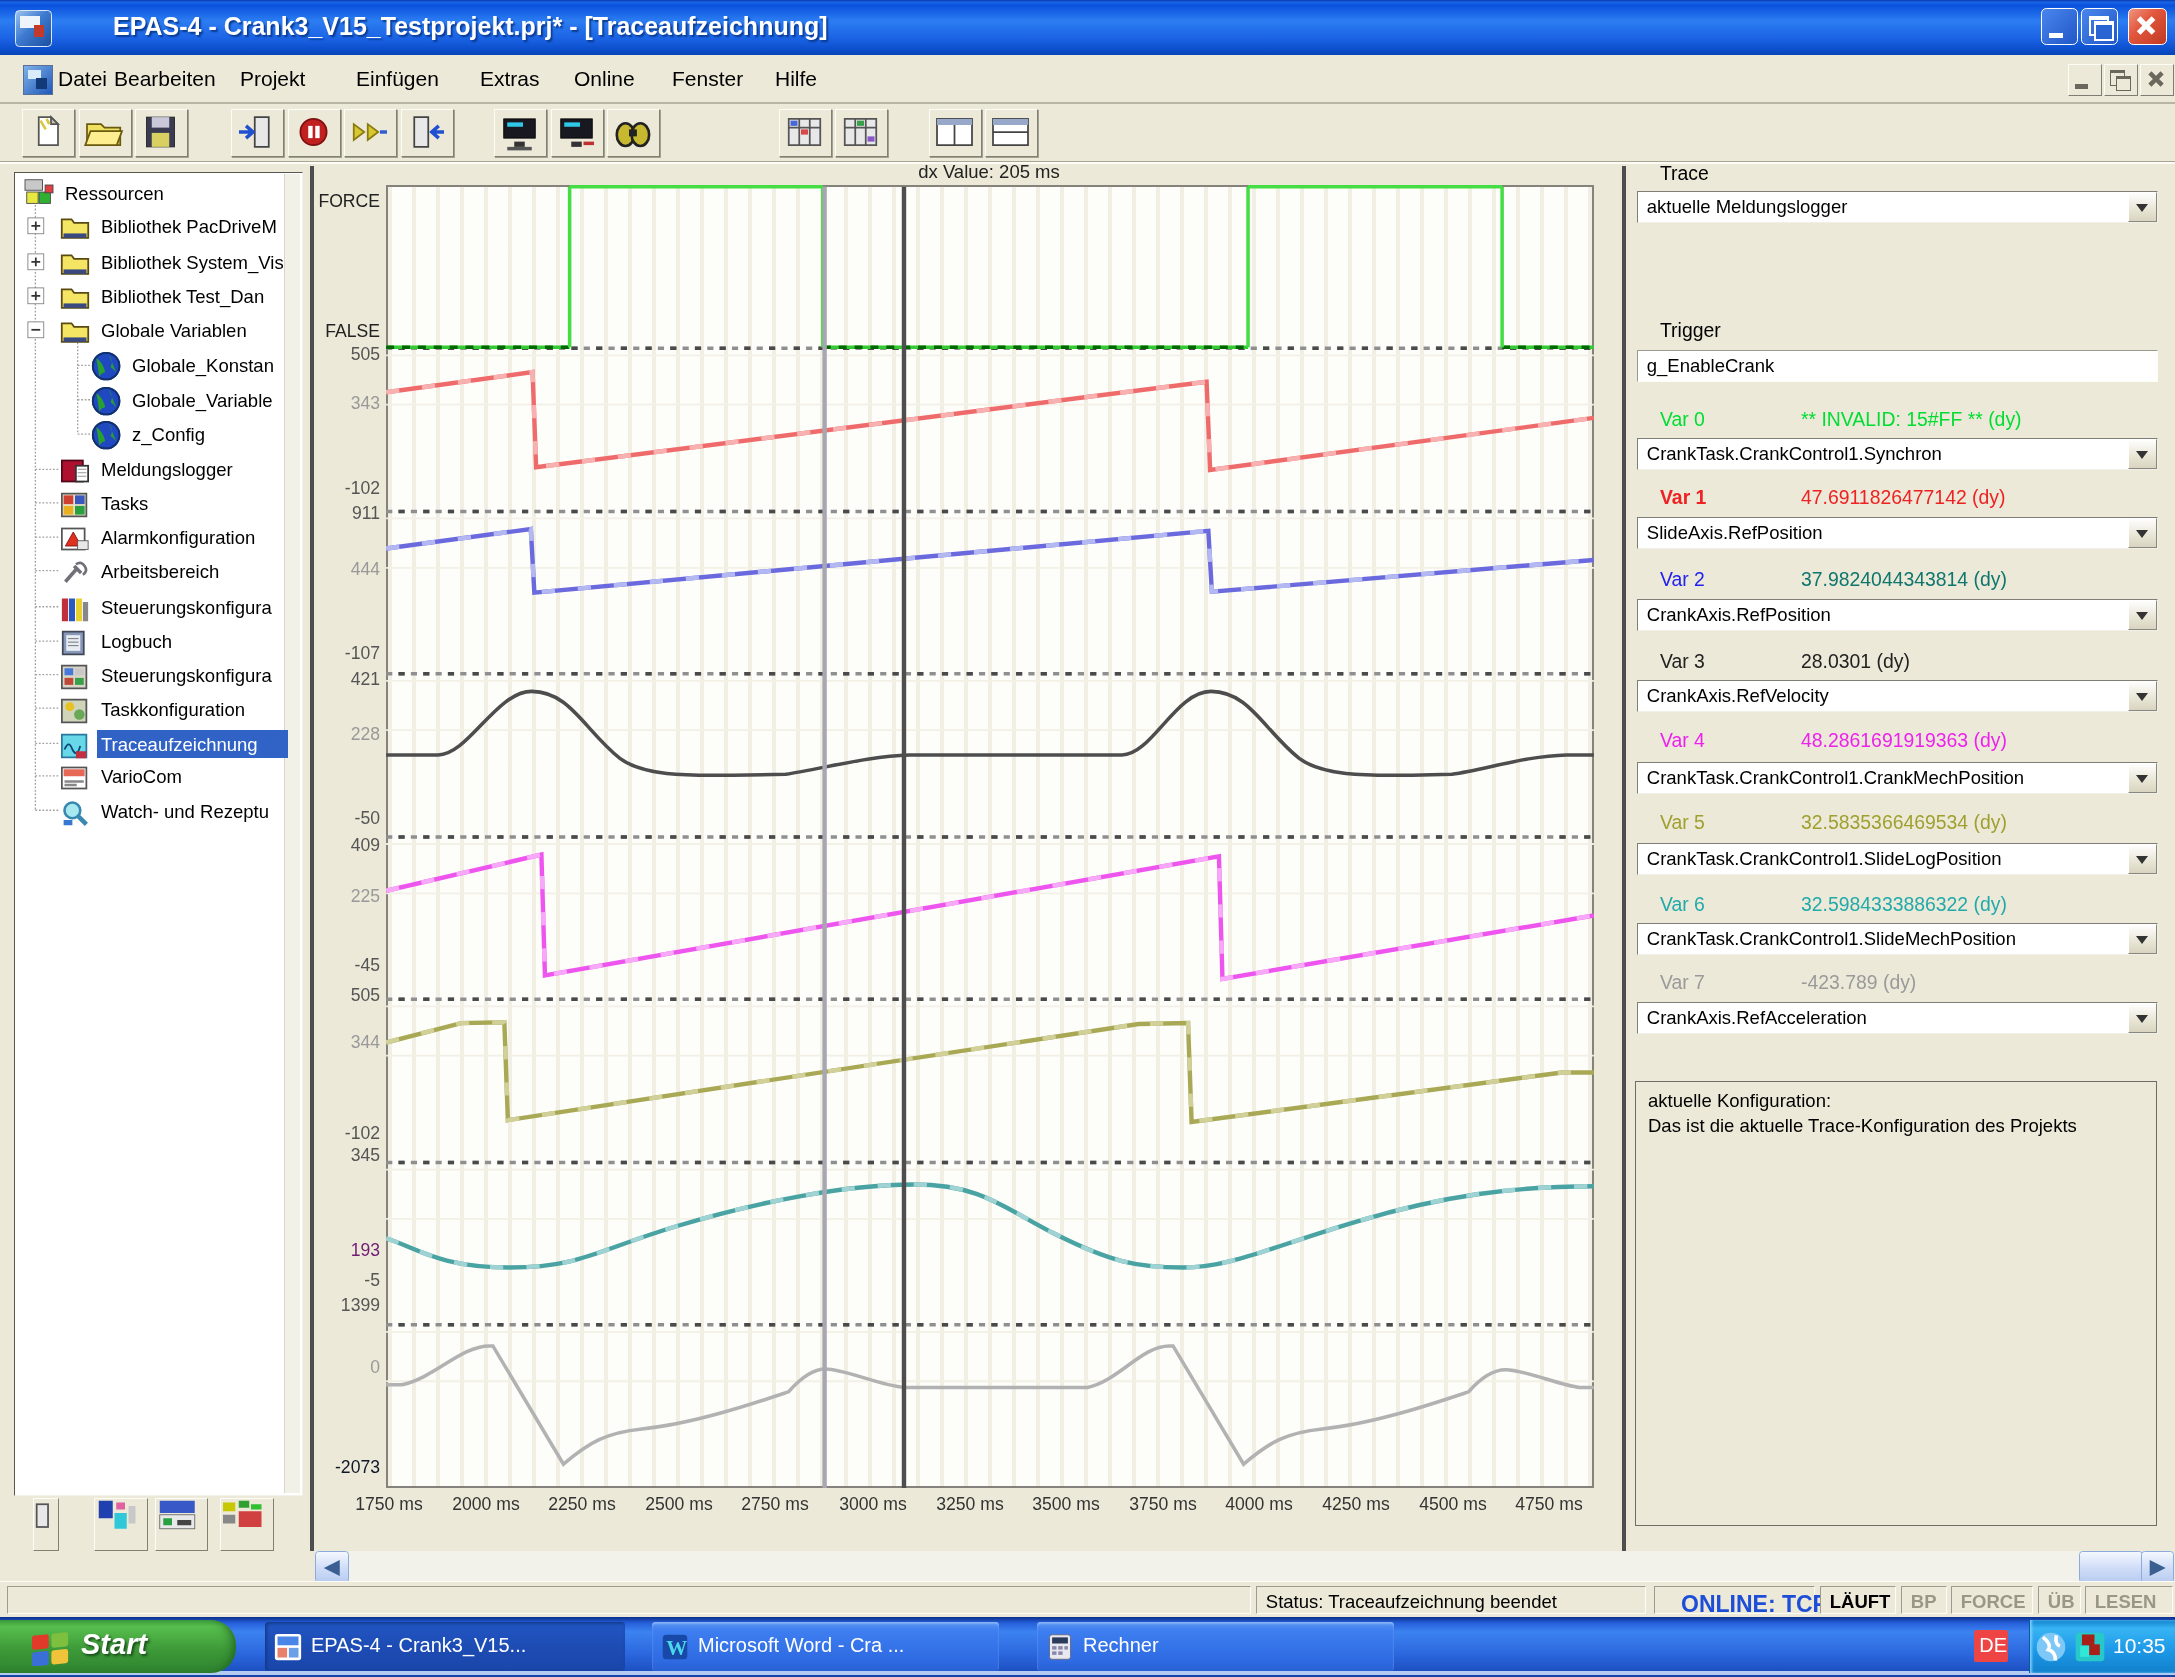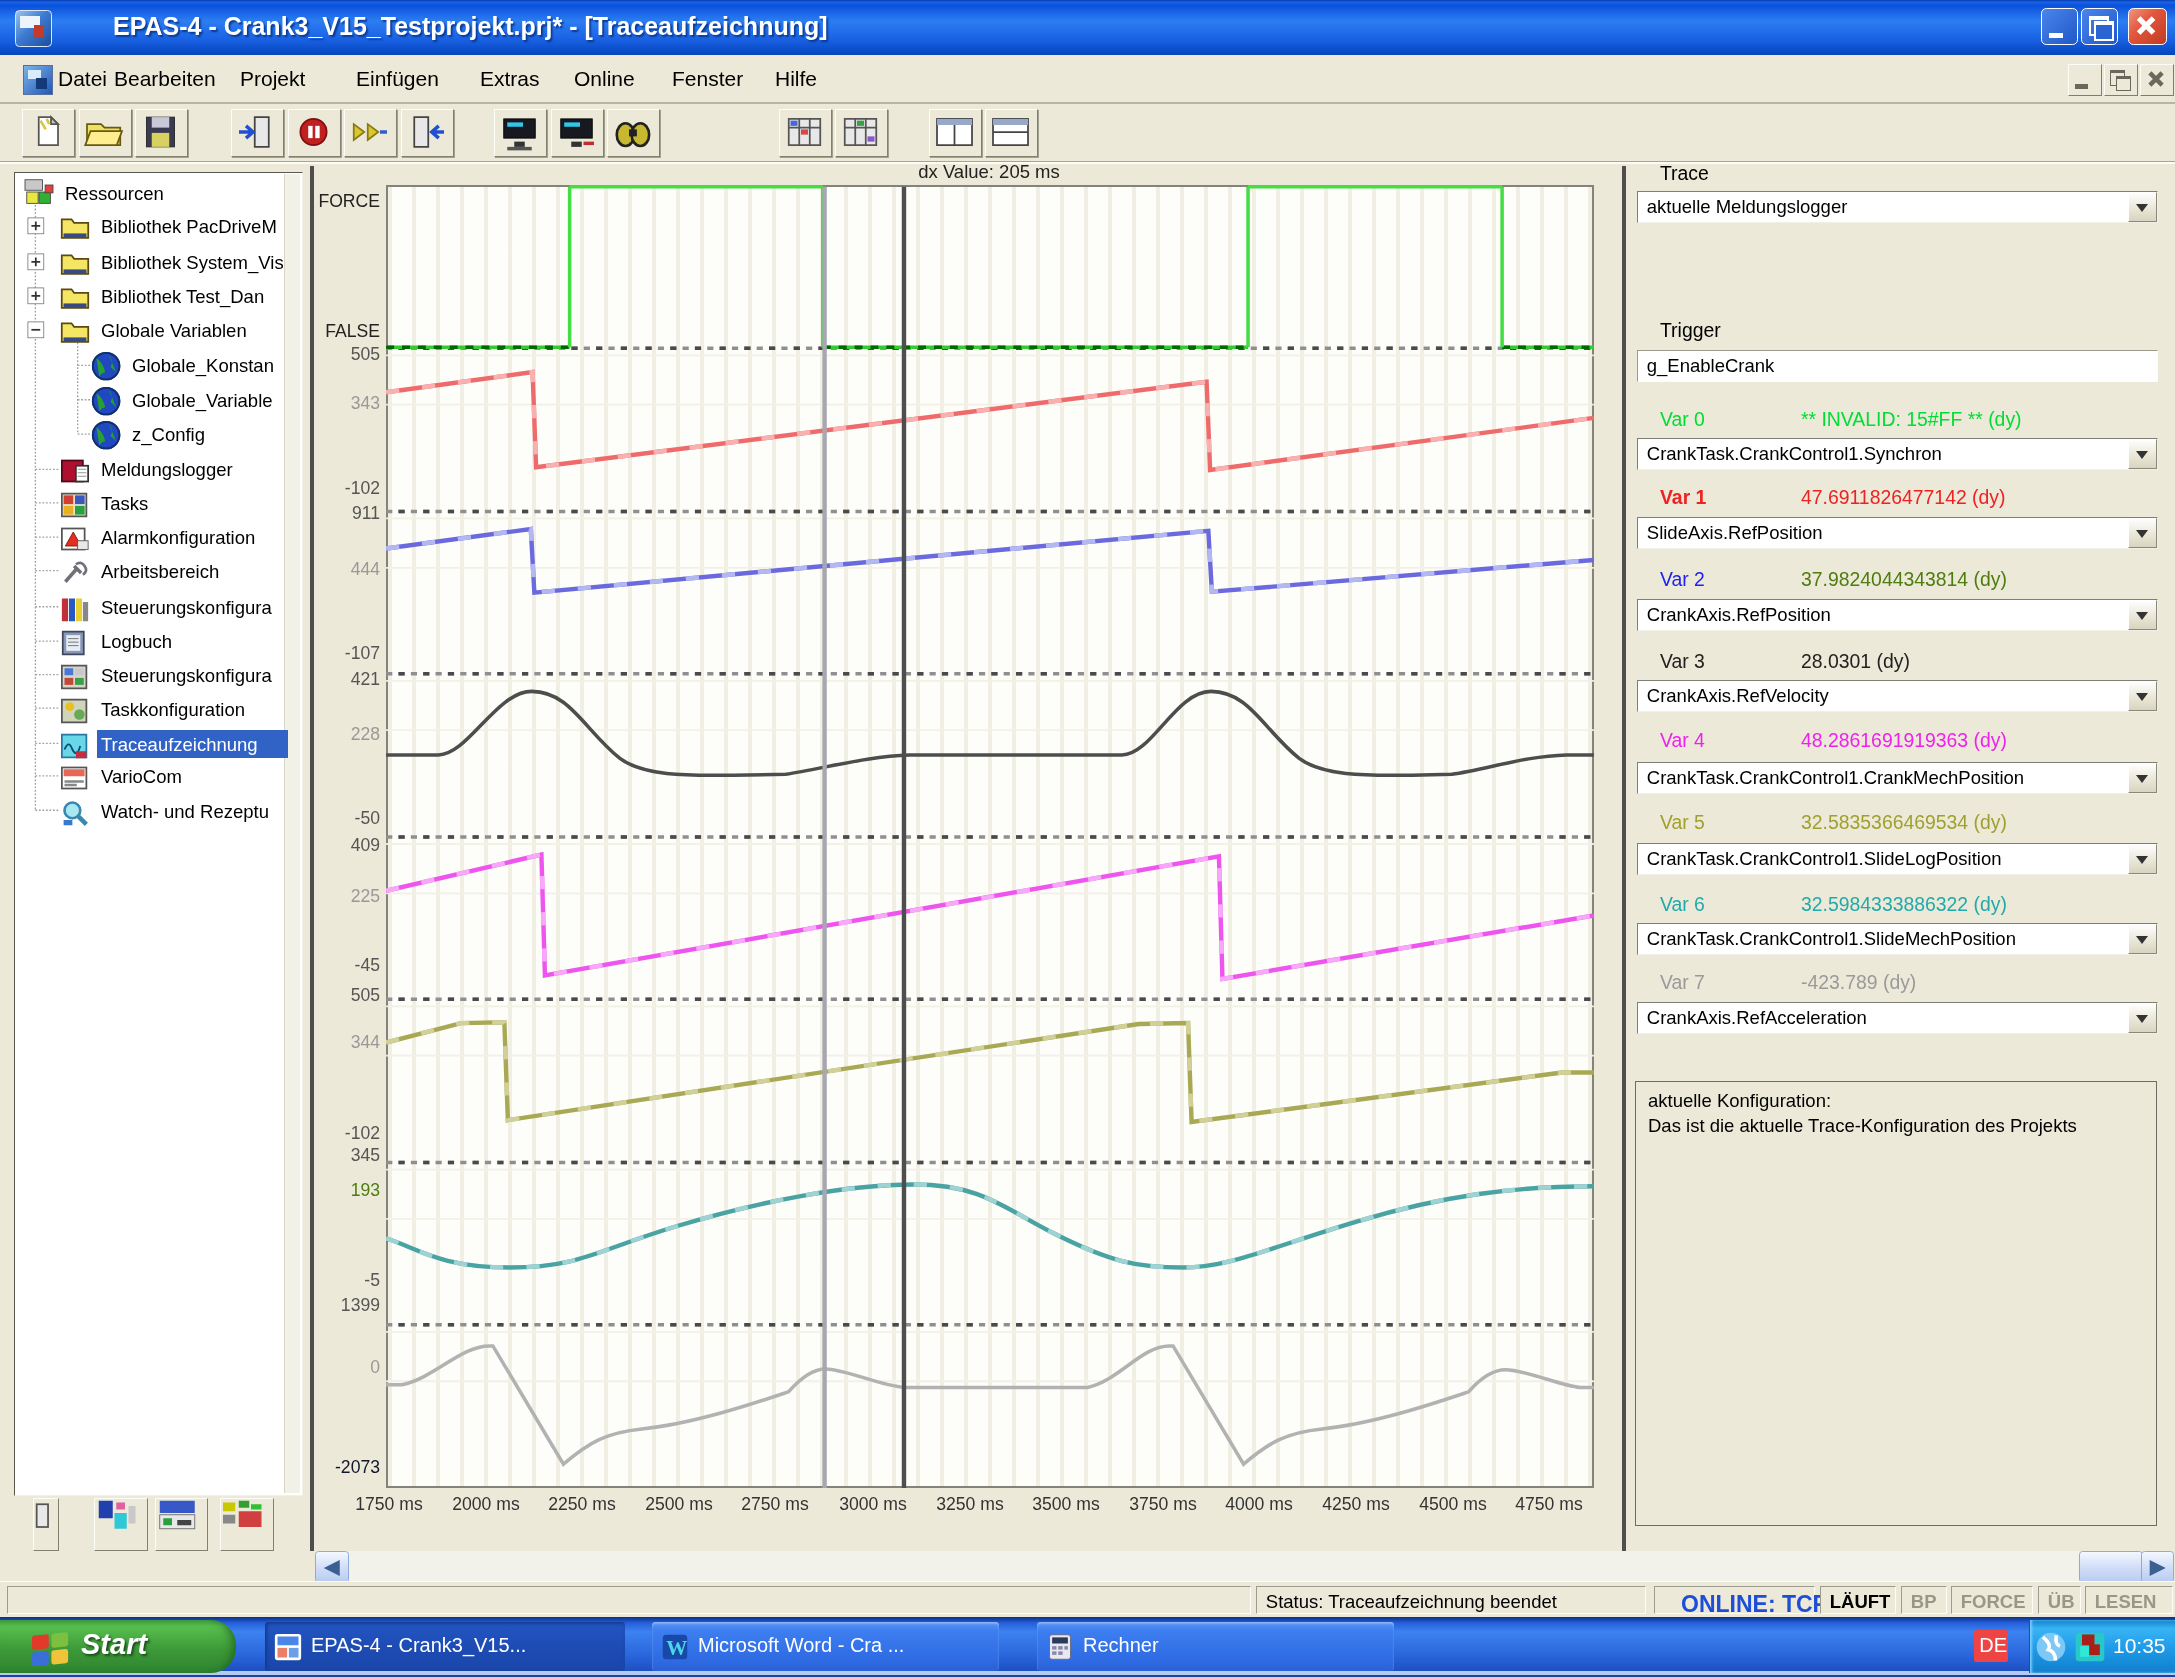--- a/index.html
+++ b/index.html
@@ -352,21 +352,21 @@
 <div class="ylab" style="left:318px;top:669px;color:#555;">421</div>
 <div class="ylab" style="left:318px;top:724px;color:#999;">228</div>
 <div class="ylab" style="left:318px;top:808px;color:#555;">-50</div>
 <div class="ylab" style="left:318px;top:835px;color:#555;">409</div>
 <div class="ylab" style="left:318px;top:886px;color:#999;">225</div>
 <div class="ylab" style="left:318px;top:955px;color:#555;">-45</div>
 <div class="ylab" style="left:318px;top:985px;color:#555;">505</div>
 <div class="ylab" style="left:318px;top:1032px;color:#999;">344</div>
 <div class="ylab" style="left:318px;top:1123px;color:#555;">-102</div>
 <div class="ylab" style="left:318px;top:1145px;color:#555;">345</div>
-<div class="ylab" style="left:318px;top:1180px;color:#4d7c0f;">193</div>
+<div class="ylab" style="left:318px;top:1240px;color:#701a75;">193</div>
 <div class="ylab" style="left:318px;top:1270px;color:#555;">-5</div>
 <div class="ylab" style="left:318px;top:1295px;color:#555;">1399</div>
 <div class="ylab" style="left:318px;top:1357px;color:#999;">0</div>
 <div class="ylab" style="left:318px;top:1457px;color:#0f172a;">-2073</div>
 <div class="xlab" style="left:389px;top:1494px;">1750 ms</div>
 <div class="xlab" style="left:486px;top:1494px;">2000 ms</div>
 <div class="xlab" style="left:582px;top:1494px;">2250 ms</div>
 <div class="xlab" style="left:679px;top:1494px;">2500 ms</div>
 <div class="xlab" style="left:775px;top:1494px;">2750 ms</div>
 <div class="xlab" style="left:873px;top:1494px;">3000 ms</div>
@@ -455,21 +455,21 @@
   </div>
 <div class="vlab" style="left:1660px;top:486px;color:#ee2222;font-weight:bold;">Var 1</div>
 <div class="vlab" style="left:1801px;top:486px;color:#ee2222;">47.6911826477142 (dy)</div>
 <div class="combo" style="left:1637px;top:517px;width:519px;height:30px;">
     <div class="txt">SlideAxis.RefPosition</div>
     <div class="btn">
       <i></i>
     </div>
   </div>
 <div class="vlab" style="left:1660px;top:568px;color:#2222ee;">Var 2</div>
-<div class="vlab" style="left:1801px;top:568px;color:#4d7c0f;">37.9824044343814 (dy)</div>
+<div class="vlab" style="left:1801px;top:568px;color:#0f766e;">37.9824044343814 (dy)</div>
 <div class="combo" style="left:1637px;top:599px;width:519px;height:30px;">
     <div class="txt">CrankAxis.RefPosition</div>
     <div class="btn">
       <i></i>
     </div>
   </div>
 <div class="vlab" style="left:1660px;top:650px;color:#222222;">Var 3</div>
 <div class="vlab" style="left:1801px;top:650px;color:#222222;">28.0301 (dy)</div>
 <div class="combo" style="left:1637px;top:680px;width:519px;height:30px;">
     <div class="txt">CrankAxis.RefVelocity</div>

